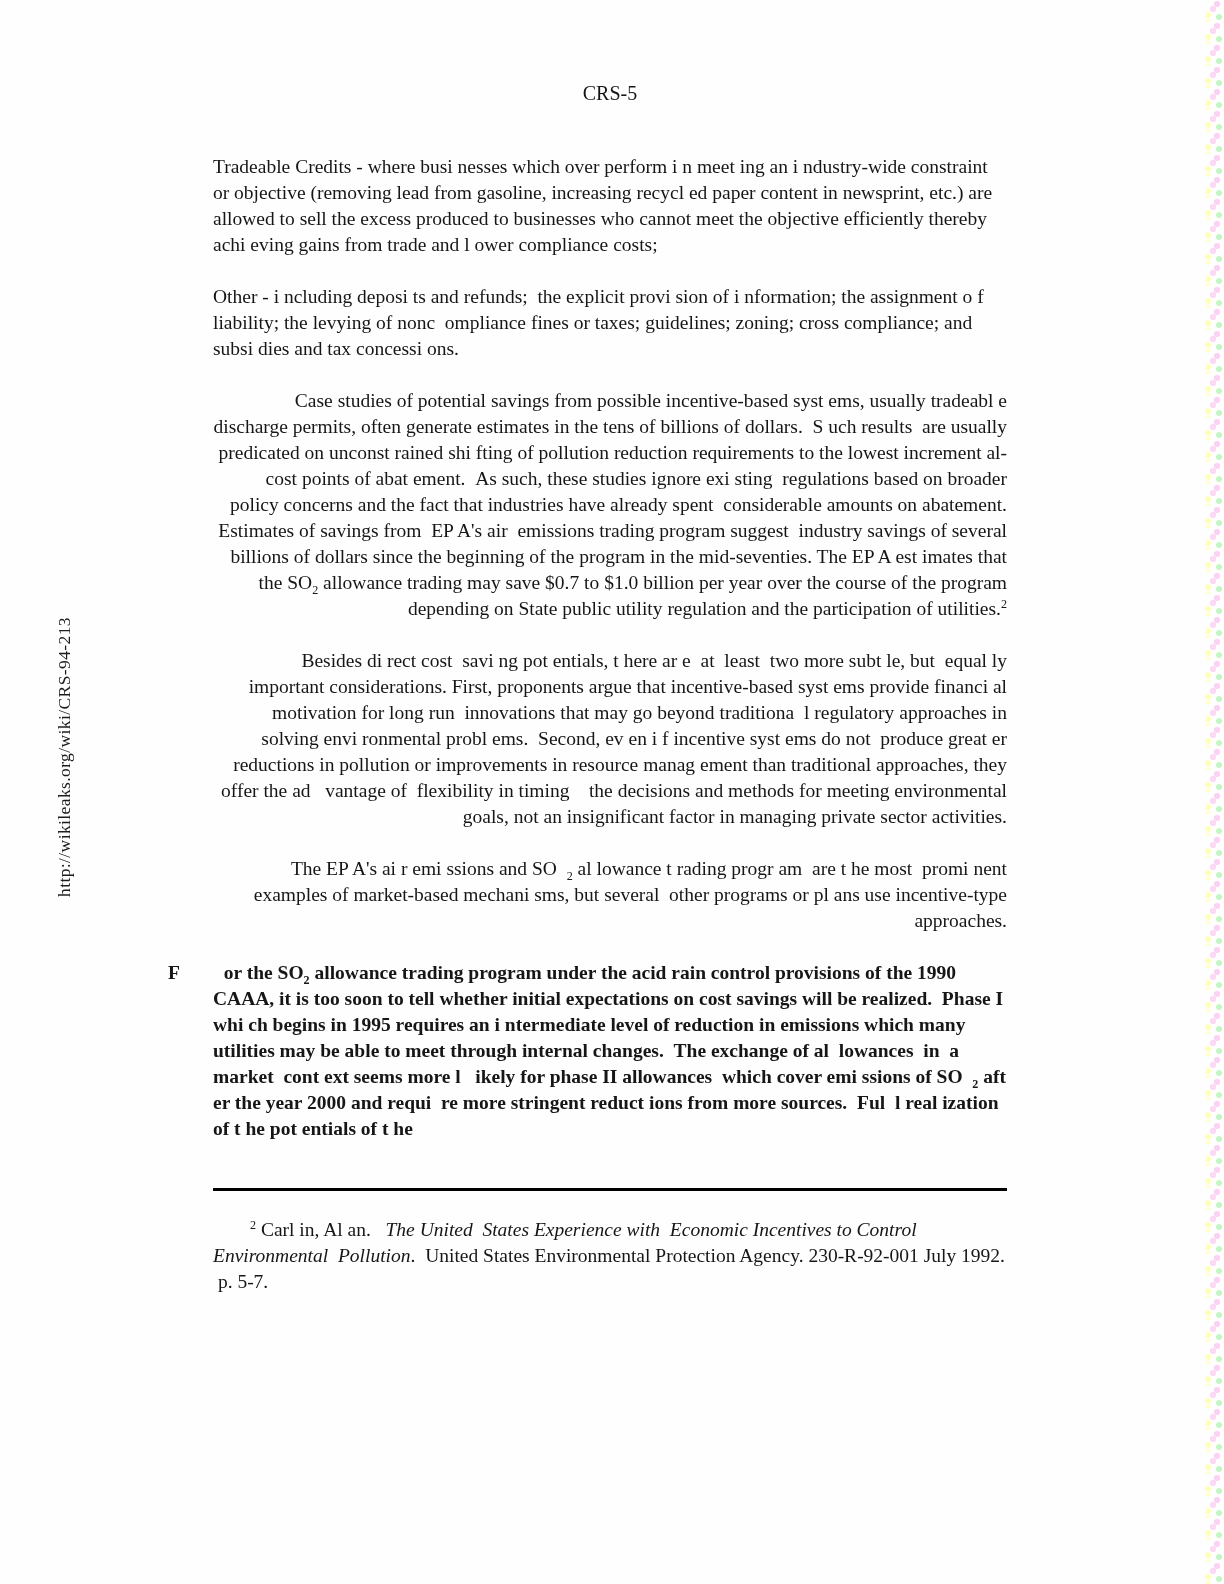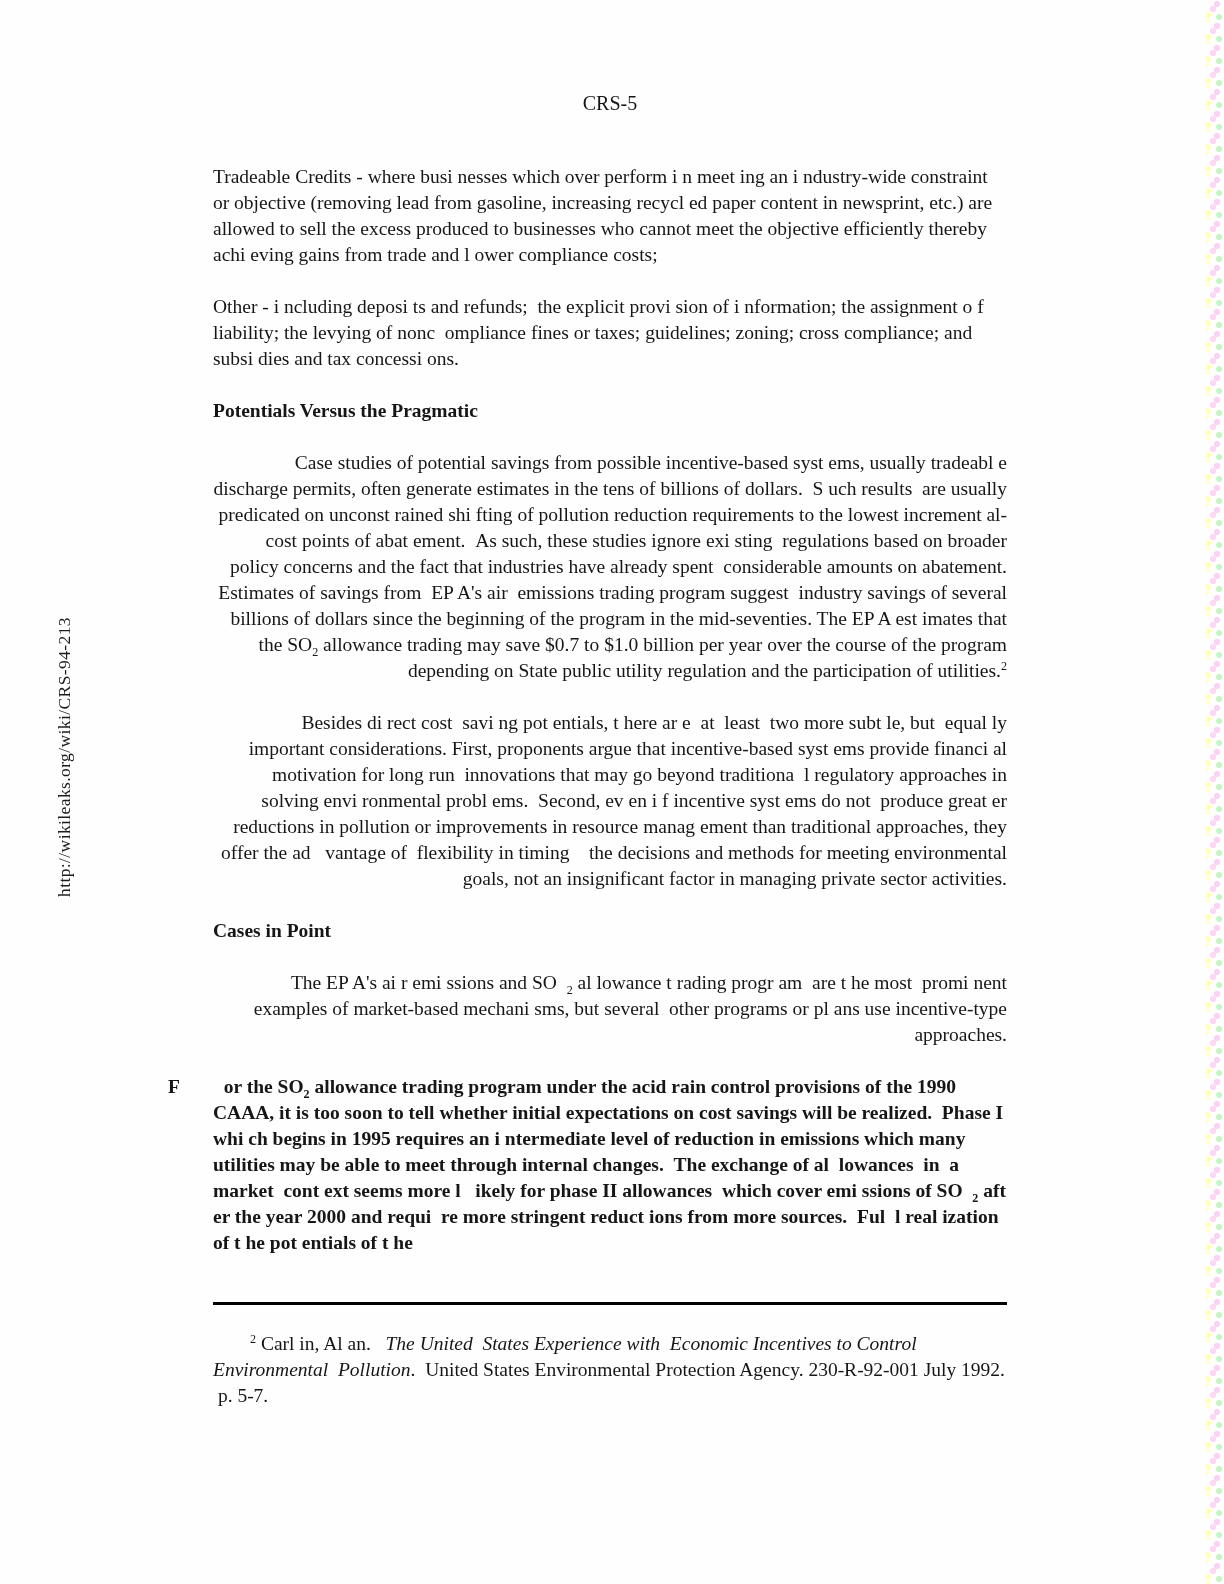--- a/index.html
+++ b/index.html
@@ -33,21 +33,21 @@
     position: absolute;
     left: 64px; top: 757px;
     transform: translate(-50%, -50%) rotate(-90deg);
     white-space: nowrap;
     font-size: 17.5px;
     letter-spacing: 0.4px;
     color: #1c1c1c;
   }
   .doc-content {
     position: absolute;
-    left: 213px; top: 90px;
+    left: 213px; top: 80px;
     width: 794px;
     font-size: 19.5px;
     line-height: 26px;
     text-align: left;
   }
   .page-header {
     text-align: center;
     font-size: 20px;
     margin: 0 0 48px 0;
   }
@@ -76,24 +76,22 @@
 
 <div class="paper">
 
   <div class="sidebar-url">http://wikileaks.org/wiki/CRS-94-213</div>
 
   <div class="doc-content">
     <div class="page-header">CRS-5</div>
     <div>
         <p class="block-indent"><span>Tradeable Credits - where busi nesses which over perform i n meet ing an i ndustry-wide constraint or objective (removing lead from gasoline, increasing recycl ed paper content in newsprint, etc.) are allowed to sell the excess produced to businesses who cannot meet the objective efficiently thereby achi eving gains from trade and l ower compliance costs;</span></p>
         <p class="block-indent"><span>Other - i ncluding deposi ts and refunds; &nbsp;the explicit provi sion of i nformation; the assignment o f liability; the levying of nonc &nbsp;ompliance fines or taxes; guidelines; zoning; cross compliance; and subsi dies and tax concessi ons.</span></p>
-        <p class="block-heading"><span>Potentials Versus the Pragmatic</span></p>
         <p class="block-para"><span>Case studies of potential savings from possible incentive-based syst ems, usually tradeabl e discharge permits, often generate estimates in the tens of billions of dollars. &nbsp;S uch results &nbsp;are usually &nbsp;predicated on unconst rained shi fting of pollution reduction requirements to the lowest increment al-cost points of abat ement. &nbsp;As such, these studies ignore exi sting &nbsp;regulations based on broader policy concerns and the fact that industries have already spent &nbsp;considerable amounts on abatement. &nbsp;Estimates of savings from &nbsp;EP A's air &nbsp;emissions trading program suggest &nbsp;industry savings of several billions of dollars since the beginning of the program in the mid-seventies. The EP A est imates that the SO</span><sub>2</sub><span> allowance trading may save $0.7 to $1.0 billion per year over the course of the program depending on State public utility regulation and the participation of utilities.</span><sup>2</sup></p>
         <p class="block-para"><span>Besides di rect cost &nbsp;savi ng pot entials, t here ar e &nbsp;at &nbsp;least &nbsp;two more subt le, but &nbsp;equal ly important considerations. First, proponents argue that incentive-based syst ems provide financi al motivation for long run &nbsp;innovations that may go beyond traditiona &nbsp;l regulatory approaches in solving envi ronmental probl ems. &nbsp;Second, ev en i f incentive syst ems do not &nbsp;produce great er reductions in pollution or improvements in resource manag ement than traditional approaches, they offer the ad &nbsp;&nbsp;vantage of &nbsp;flexibility in timing &nbsp;&nbsp;&nbsp;the decisions and methods for meeting environmental goals, not an insignificant factor in managing private sector activities.</span></p>
-        <p class="block-heading"><span>Cases in Point</span></p>
         <p class="block-para"><span>The EP A's ai r emi ssions and SO &nbsp;</span><sub>2</sub><span> al lowance t rading progr am &nbsp;are t he most &nbsp;promi nent examples of market-based mechani sms, but several &nbsp;other programs or pl ans use incentive-type approaches.</span></p>
         <p class="block-hang"><span>F&nbsp;&nbsp;&nbsp;&nbsp;&nbsp;&nbsp;&nbsp;&nbsp;&nbsp;or the SO</span><sub>2</sub><span> allowance trading program under the acid rain control provisions of the 1990 CAAA, it is too soon to tell whether initial expectations on cost savings will be realized. &nbsp;Phase I whi ch begins in 1995 requires an i ntermediate level of reduction in emissions which many utilities may be able to meet through internal changes. &nbsp;The exchange of al &nbsp;lowances &nbsp;in &nbsp;a market &nbsp;cont ext seems more l &nbsp;&nbsp;ikely for phase II allowances &nbsp;which cover emi ssions of SO &nbsp;</span><sub>2</sub><span> aft er the year 2000 and requi &nbsp;re more stringent reduct ions from more sources. &nbsp;Ful &nbsp;l real ization of t he pot entials of t he</span></p>
         <hr class="footnote-rule">
         <p class="block-footnote"><sup>2</sup><span> Carl in, Al an. &nbsp;&nbsp;</span><em>The United &nbsp;States Experience with &nbsp;Economic Incentives to Control Environmental &nbsp;Pollution</em><span>. &nbsp;United States Environmental Protection Agency. 230-R-92-001 July 1992. &nbsp;p. 5-7.</span></p>
       </div>
   </div>
 
   <div class="dot-strip"></div>
 
 </div>

